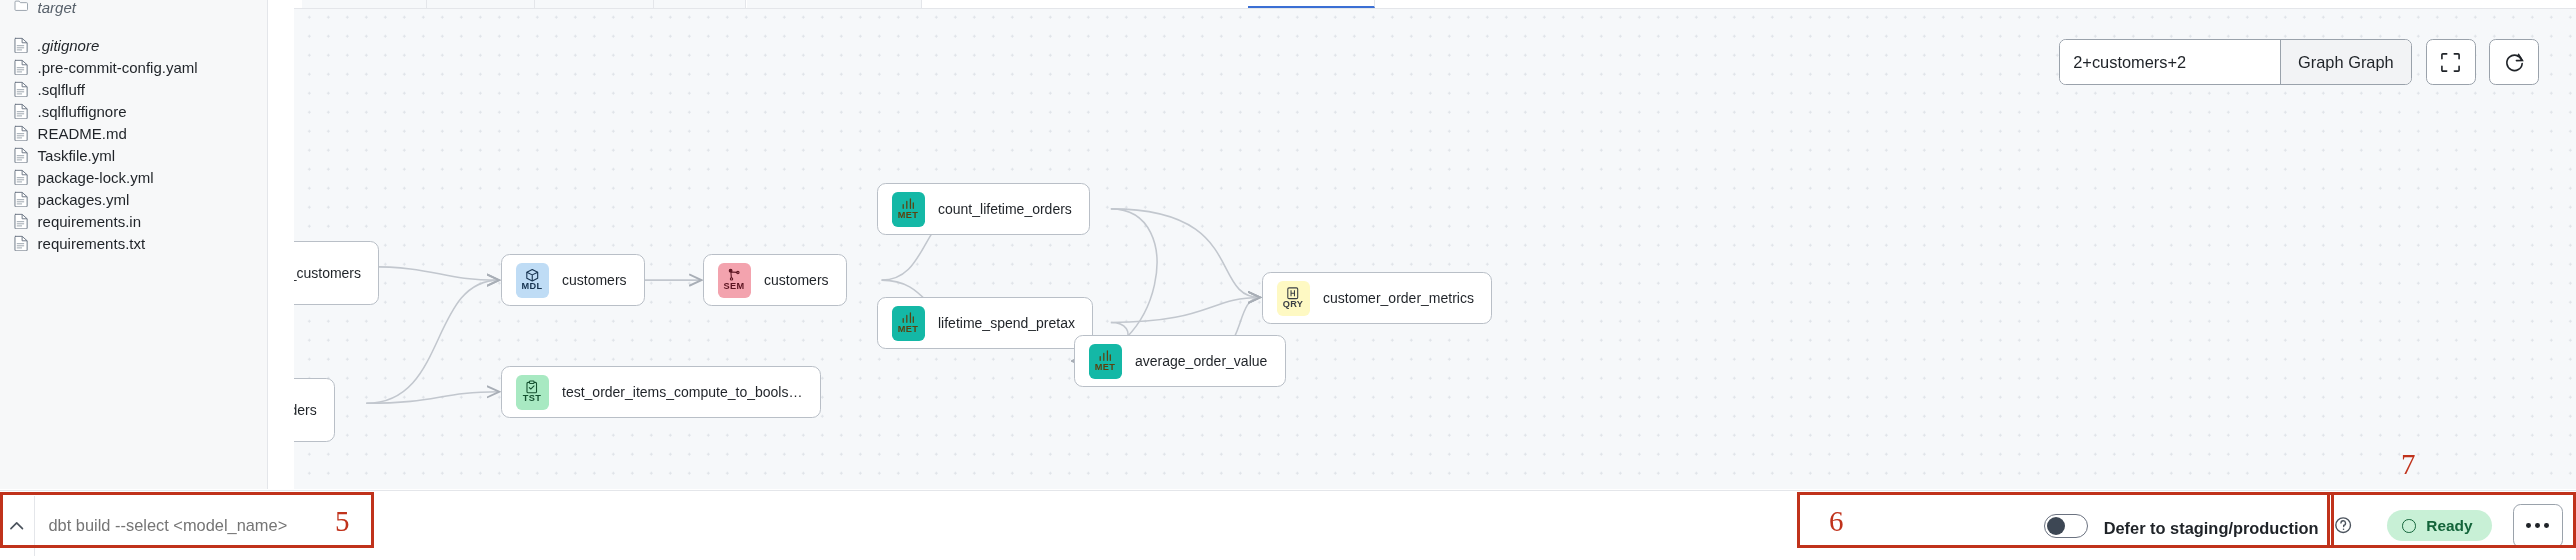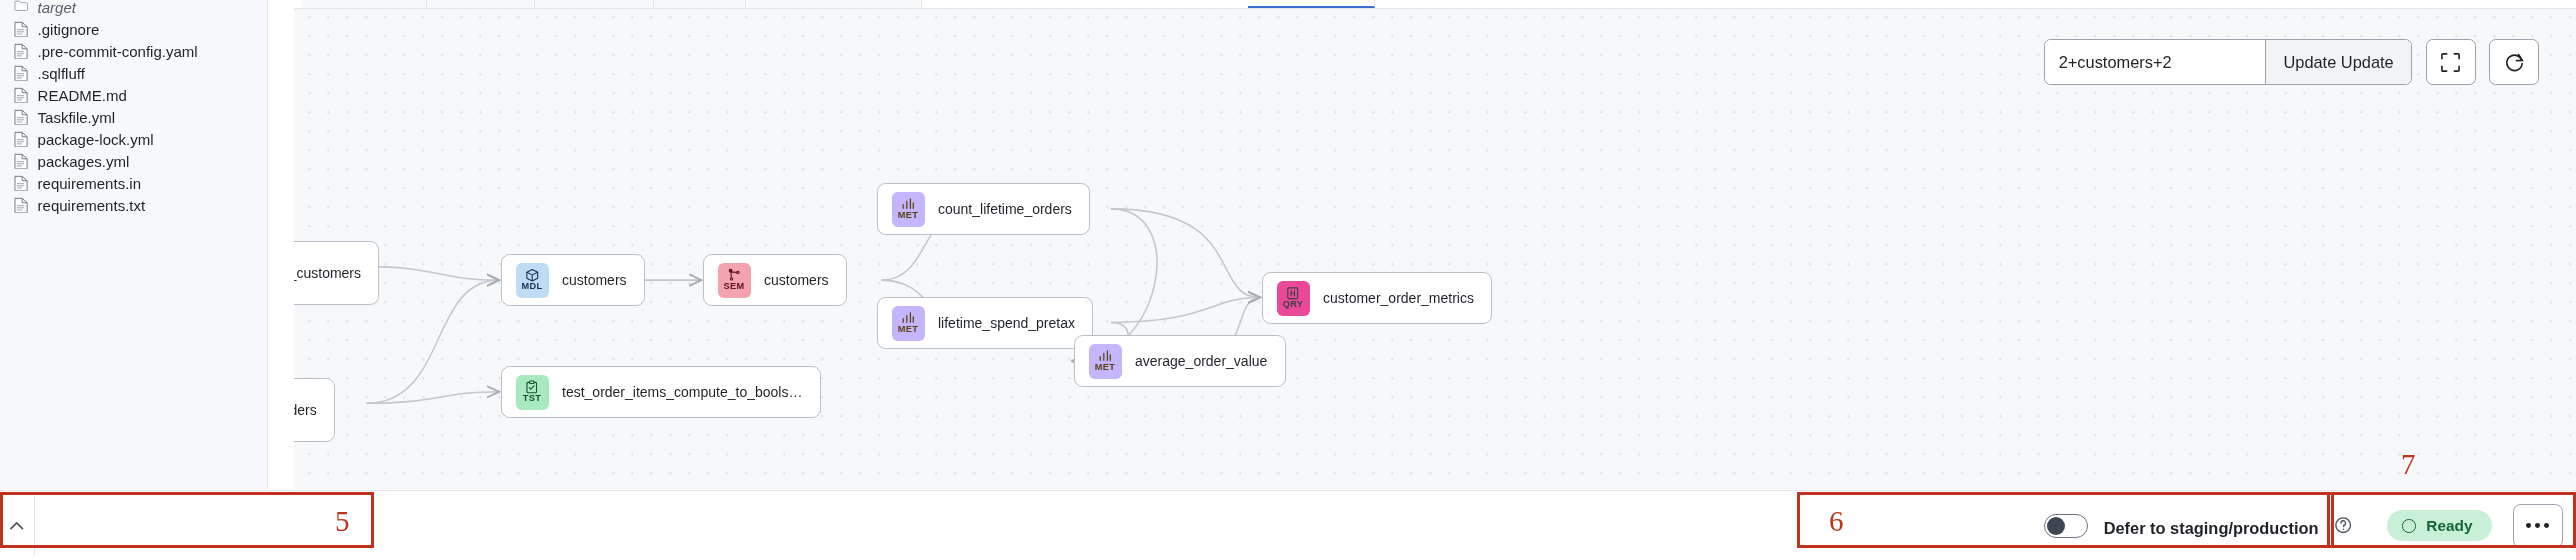--- a/index.html
+++ b/index.html
@@ -93,23 +93,23 @@
   .node-badge {
     width: 33px; height: 35px; border-radius: 5.8px; flex: 0 0 33px;
     display: flex; flex-direction: column; align-items: center; justify-content: center;
     gap: 0px;
   }
   .node-badge .badge-code {
     font-size: 9.2px; font-weight: 700; letter-spacing: 0.3px; line-height: 9.6px;
   }
   .badge-mdl { background: #bfdcf5; color: #16324f; }
   .badge-sem { background: #f3a3ae; color: #5a1420; }
-  .badge-met { background: #c4b5fd; color: #5a4310; align-items: center; }
+  .badge-met { background: #14b8a6; color: #5a4310; align-items: center; }
   .badge-tst { background: #a8e9c2; color: #14502f; }
-  .badge-qry { background: #ec4899; color: #3a3f45; }
+  .badge-qry { background: #fef9c3; color: #3a3f45; }
   .node-label { font-size: 14px; }
 
   svg.edges { position: absolute; inset: 0; width: 100%; height: 100%; z-index: 1; pointer-events: none; }
 
   
   #statusbar {
     position: absolute; left: 0; bottom: 0; width: 2576px; height: 71px;
     background: #ffffff; border-top: 1px solid #e4e6ea;
     display: flex; align-items: center;
   }
@@ -168,21 +168,21 @@
   <div id="explorer">
     <div id="explorer-list">
         <div class="file-row is-folder" style="margin-top: -3.9px;">
           <span class="file-icon ico-folder">
             <svg width="14.5" height="12.5" viewBox="0 0 15 13" fill="none">
               <path d="M1 3.2a1 1 0 0 1 1-1h3.3l1.3 1.6h6.4a1 1 0 0 1 1 1v6.1a1 1 0 0 1-1 1H2a1 1 0 0 1-1-1z" fill="#fff" stroke="#9aa3ad" stroke-width="1"></path>
             </svg>
           </span>
           <span class="file-label">target</span>
         </div>
-        <div class="file-row" style="margin-top: 0px;">
+        <div class="file-row" style="margin-top: 16px; font-style: italic;">
           <span class="file-icon ico-doc">
             <svg width="14.5" height="16.4" viewBox="0 0 15 17" fill="none">
               <path d="M1 1.4h7.4L13.6 6v9.6a.9.9 0 0 1-.9.9H1.9a.9.9 0 0 1-.9-.9V2.3a.9.9 0 0 1 .9-.9z" fill="#fff" stroke="#6b7684" stroke-width="1"></path>
               <path d="M8.4 1.4V6h5.2" stroke="#6b7684" stroke-width="1" fill="none"></path>
               <path d="M3.3 9h6.8M3.3 11.2h6.8M3.3 13.4h4.6" stroke="#9aa3ad" stroke-width="1" stroke-linecap="round"></path>
             </svg>
           </span>
           <span class="file-label">.gitignore</span>
         </div>
         <div class="file-row" style="margin-top: 0px;">
@@ -197,20 +197,30 @@
         </div>
         <div class="file-row" style="margin-top: 0px;">
           <span class="file-icon ico-doc">
             <svg width="14.5" height="16.4" viewBox="0 0 15 17" fill="none">
               <path d="M1 1.4h7.4L13.6 6v9.6a.9.9 0 0 1-.9.9H1.9a.9.9 0 0 1-.9-.9V2.3a.9.9 0 0 1 .9-.9z" fill="#fff" stroke="#6b7684" stroke-width="1"></path>
               <path d="M8.4 1.4V6h5.2" stroke="#6b7684" stroke-width="1" fill="none"></path>
               <path d="M3.3 9h6.8M3.3 11.2h6.8M3.3 13.4h4.6" stroke="#9aa3ad" stroke-width="1" stroke-linecap="round"></path>
             </svg>
           </span>
           <span class="file-label">.sqlfluff</span>
+        </div>
+        <div class="file-row" style="margin-top: 0px;">
+          <span class="file-icon ico-doc">
+            <svg width="14.5" height="16.4" viewBox="0 0 15 17" fill="none">
+              <path d="M1 1.4h7.4L13.6 6v9.6a.9.9 0 0 1-.9.9H1.9a.9.9 0 0 1-.9-.9V2.3a.9.9 0 0 1 .9-.9z" fill="#fff" stroke="#6b7684" stroke-width="1"></path>
+              <path d="M8.4 1.4V6h5.2" stroke="#6b7684" stroke-width="1" fill="none"></path>
+              <path d="M3.3 9h6.8M3.3 11.2h6.8M3.3 13.4h4.6" stroke="#9aa3ad" stroke-width="1" stroke-linecap="round"></path>
+            </svg>
+          </span>
+          <span class="file-label">.sqlfluffignore</span>
         </div>
         <div class="file-row" style="margin-top: 0px;">
           <span class="file-icon ico-doc">
             <svg width="14.5" height="16.4" viewBox="0 0 15 17" fill="none">
               <path d="M1 1.4h7.4L13.6 6v9.6a.9.9 0 0 1-.9.9H1.9a.9.9 0 0 1-.9-.9V2.3a.9.9 0 0 1 .9-.9z" fill="#fff" stroke="#6b7684" stroke-width="1"></path>
               <path d="M8.4 1.4V6h5.2" stroke="#6b7684" stroke-width="1" fill="none"></path>
               <path d="M3.3 9h6.8M3.3 11.2h6.8M3.3 13.4h4.6" stroke="#9aa3ad" stroke-width="1" stroke-linecap="round"></path>
             </svg>
           </span>
           <span class="file-label">README.md</span>
@@ -386,21 +396,21 @@
             </svg>
             <span class="badge-code">QRY</span>
           </span>
           <span class="node-label">customer_order_metrics</span>
         </div>
       </div>
 
     <div id="graph-toolbar">
       <div class="field-group">
         <input id="graph-select-input" type="text" value="2+customers+2" style="">
-        <button id="update-graph-btn">Update Update</button>
+        <button id="update-graph-btn">Graph Graph</button>
       </div>
       <div class="icon-btn">
         <svg width="21" height="21" viewBox="0 0 22 22" fill="none" stroke="#1f2328" stroke-width="1.7" stroke-linecap="round">
           <path d="M2 7V3a1 1 0 0 1 1-1h4"></path>
             <path d="M15 2h4a1 1 0 0 1 1 1v4"></path>
           <path d="M20 15v4a1 1 0 0 1-1 1h-4"></path>
             <path d="M7 20H3a1 1 0 0 1-1-1v-4"></path>
         </svg>
       </div>
       <div class="icon-btn">
@@ -413,20 +423,21 @@
   </div>
 
   <div id="statusbar">
 
     <div id="cmd-wrap">
       <div id="cmd-caret">
         <svg width="15.4" height="11.6" viewBox="0 0 16 12" fill="none" stroke="#4b535d" stroke-width="1.7" stroke-linecap="round" stroke-linejoin="round">
           <path d="M2 9 L8 3 L14 9"></path>
         </svg>
       </div>
+      <input id="cmd-input" type="text" placeholder="dbt build --select &lt;model_name&gt;" style="">
     </div>
 
     <div id="right-cluster">
       <div class="defer-block">
         <div class="toggle">
           <span class="knob"></span>
         </div>
         <span class="defer-label">Defer to staging/production</span>
         <span class="help-icon">
           <svg width="18.3" height="18.3" viewBox="0 0 20 20" fill="none" stroke="#4b535d" stroke-width="1.5">

